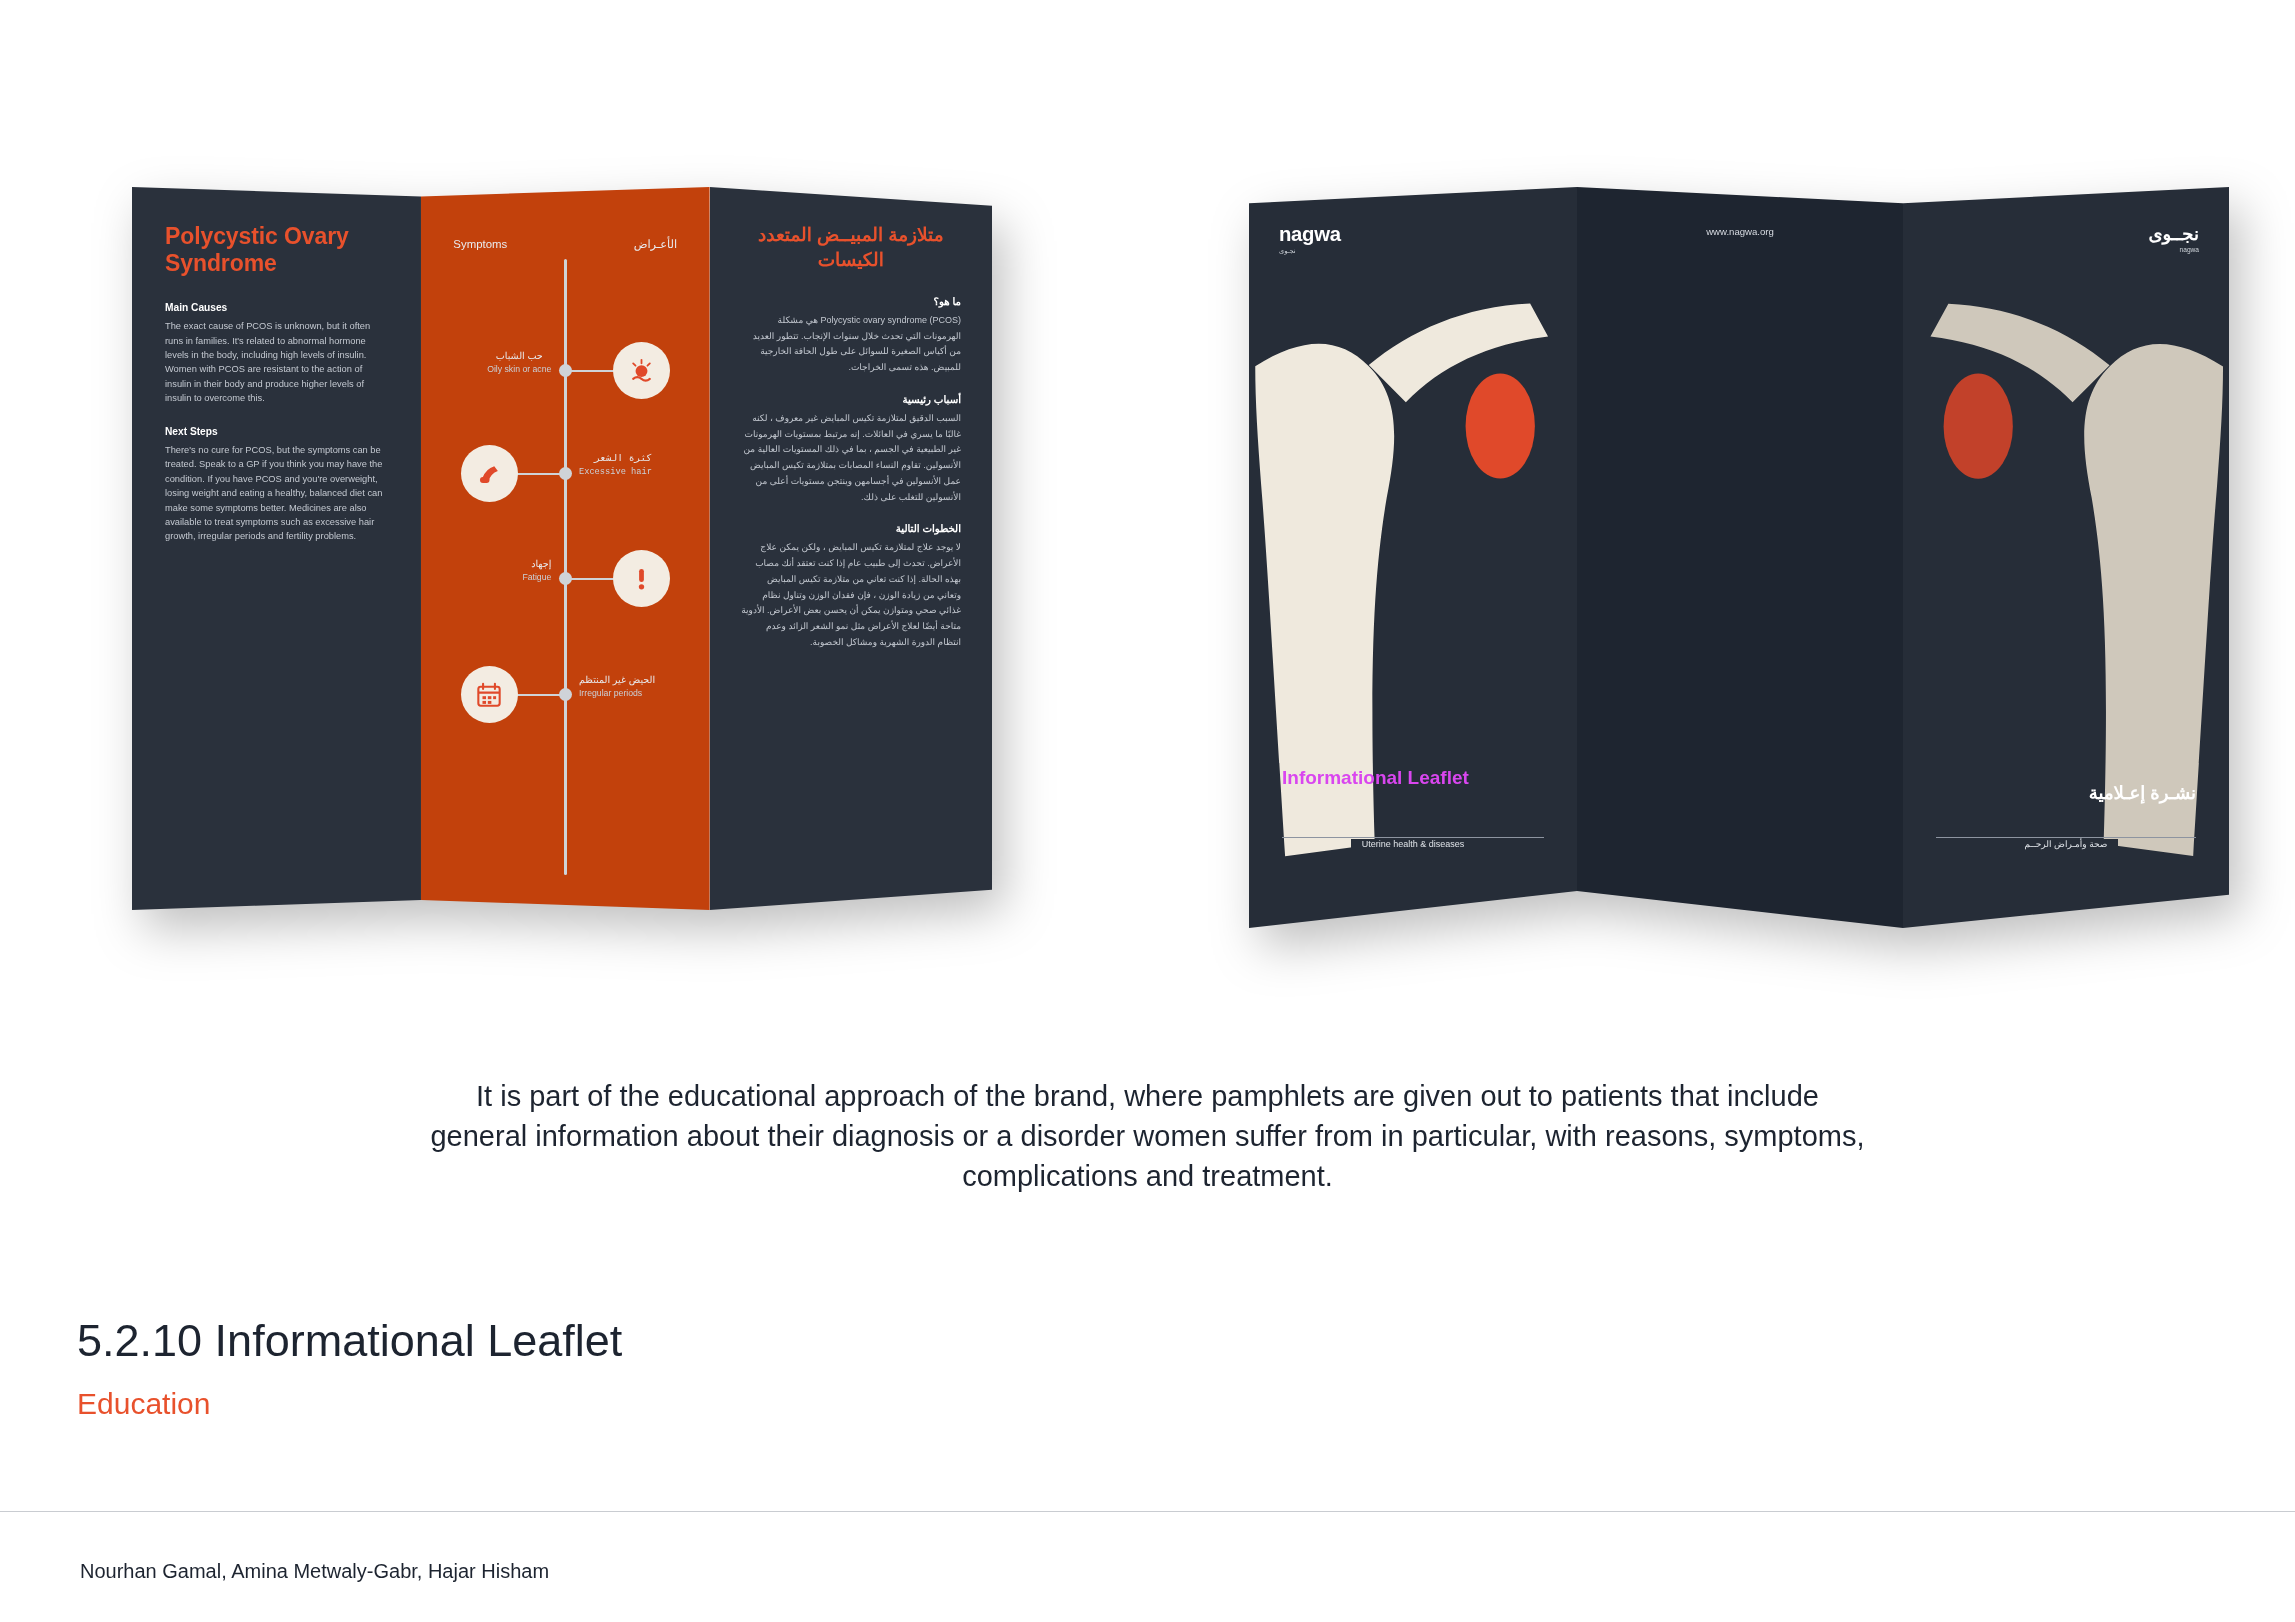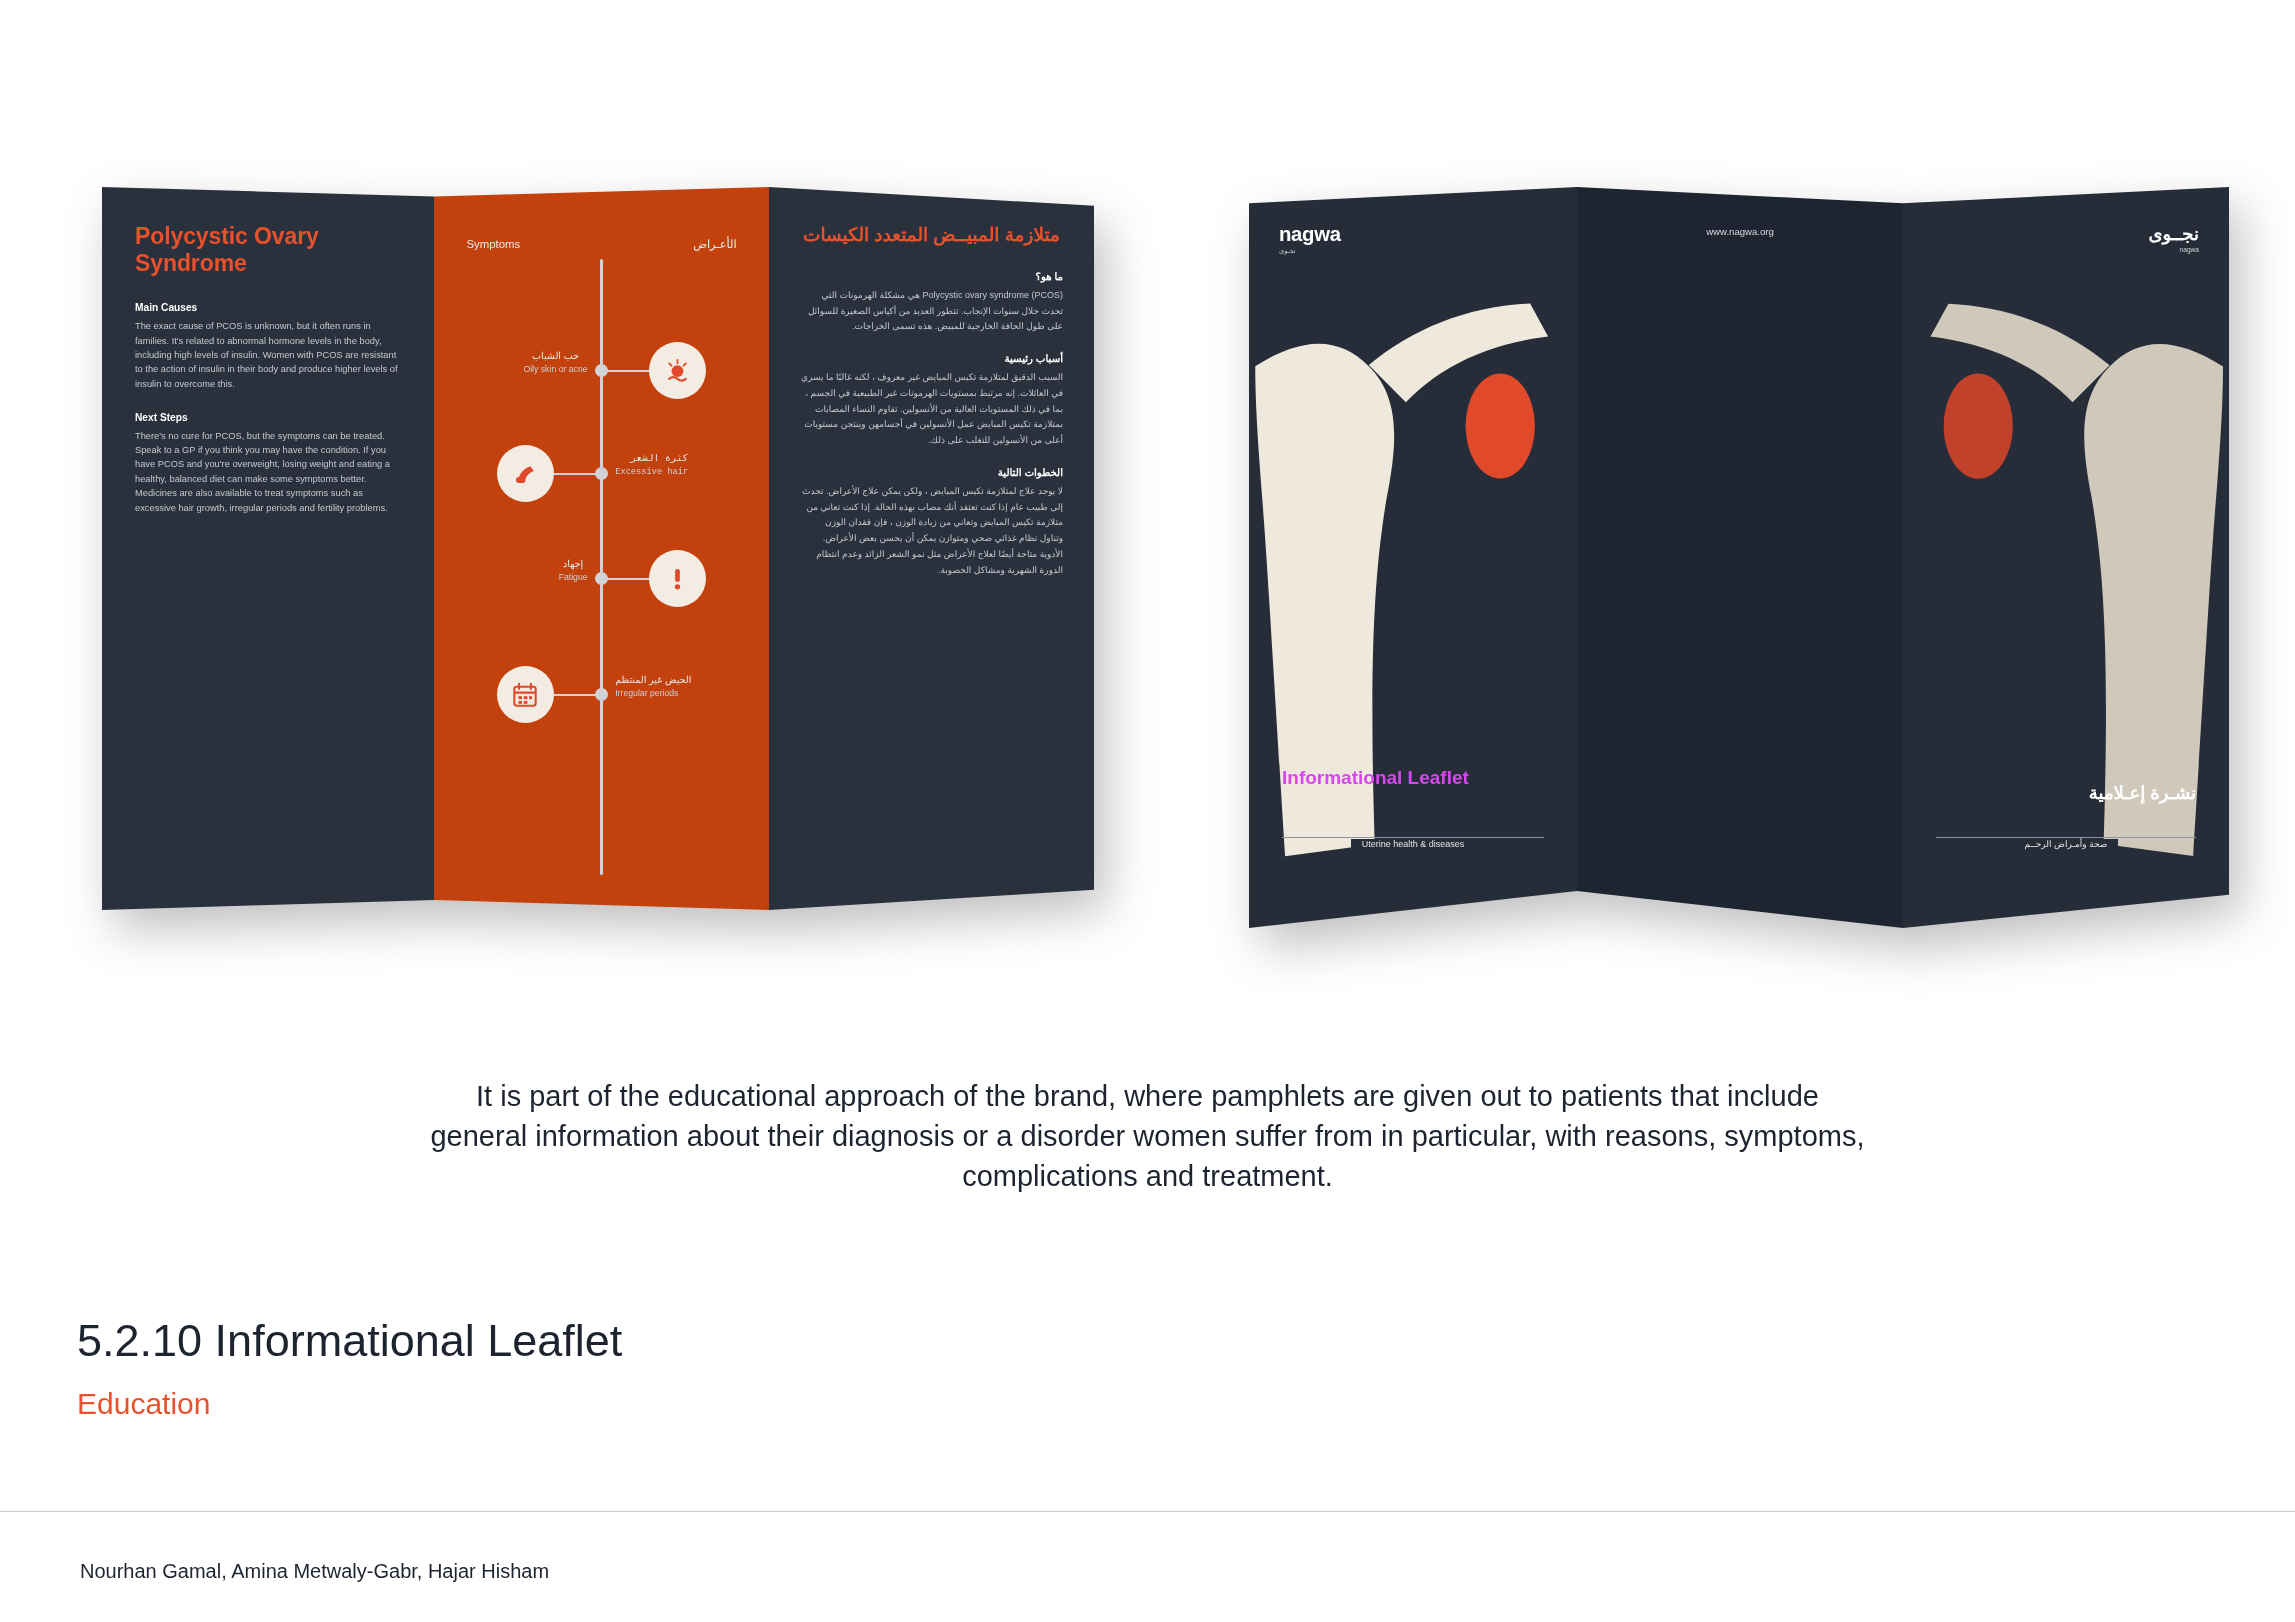--- a/index.html
+++ b/index.html
@@ -21,23 +21,23 @@
     position: absolute;
     left: 0;
     top: 0;
     width: 2295px;
     height: 1016px;
   }
 
   
   .brochure-inside {
     position: absolute;
-    left: 102px;
+    left: 132px;
     top: 187px;
-    width: 992px;
+    width: 860px;
     height: 723px;
     display: flex;
     filter: drop-shadow(12px 20.3px 24px rgba(0,0,0,0.25));
   }
   .panel {
     background: #262d38;
     position: relative;
     box-sizing: border-box;
   }
   .panel-a { width: 332px; background: #2a313c; padding: 36px 33px; }
@@ -336,21 +336,21 @@
       </div>
 
       <div class="node" style="top:385px;">
         <div class="spoke" style="left:12px; width:44px;"></div>
         <div class="icon-bubble" style="left:54px;">
           <svg width="31" height="31" viewBox="0 0 52 52">
             <rect x="22" y="10" width="8" height="22" rx="4" fill="#e0492a"></rect>
             <circle cx="26" cy="40" r="4.5" fill="#e0492a"></circle>
           </svg>
         </div>
-        <div class="sym-label" style="right:20.3px; text-align:center;">
+        <div class="sym-label" style="right:20.3px; text-align:right;">
           <span class="ar">إجهاد</span>
           <span class="en">Fatigue</span>
         </div>
       </div>
 
       <div class="node" style="top:501px;">
         <div class="spoke" style="right:12px; width:44px;"></div>
         <div class="icon-bubble" style="right:54px;">
           <svg width="32" height="32" viewBox="0 0 54 54">
             <rect x="9" y="13" width="36" height="32" rx="4" fill="none" stroke="#e0492a" stroke-width="3.5"></rect>

